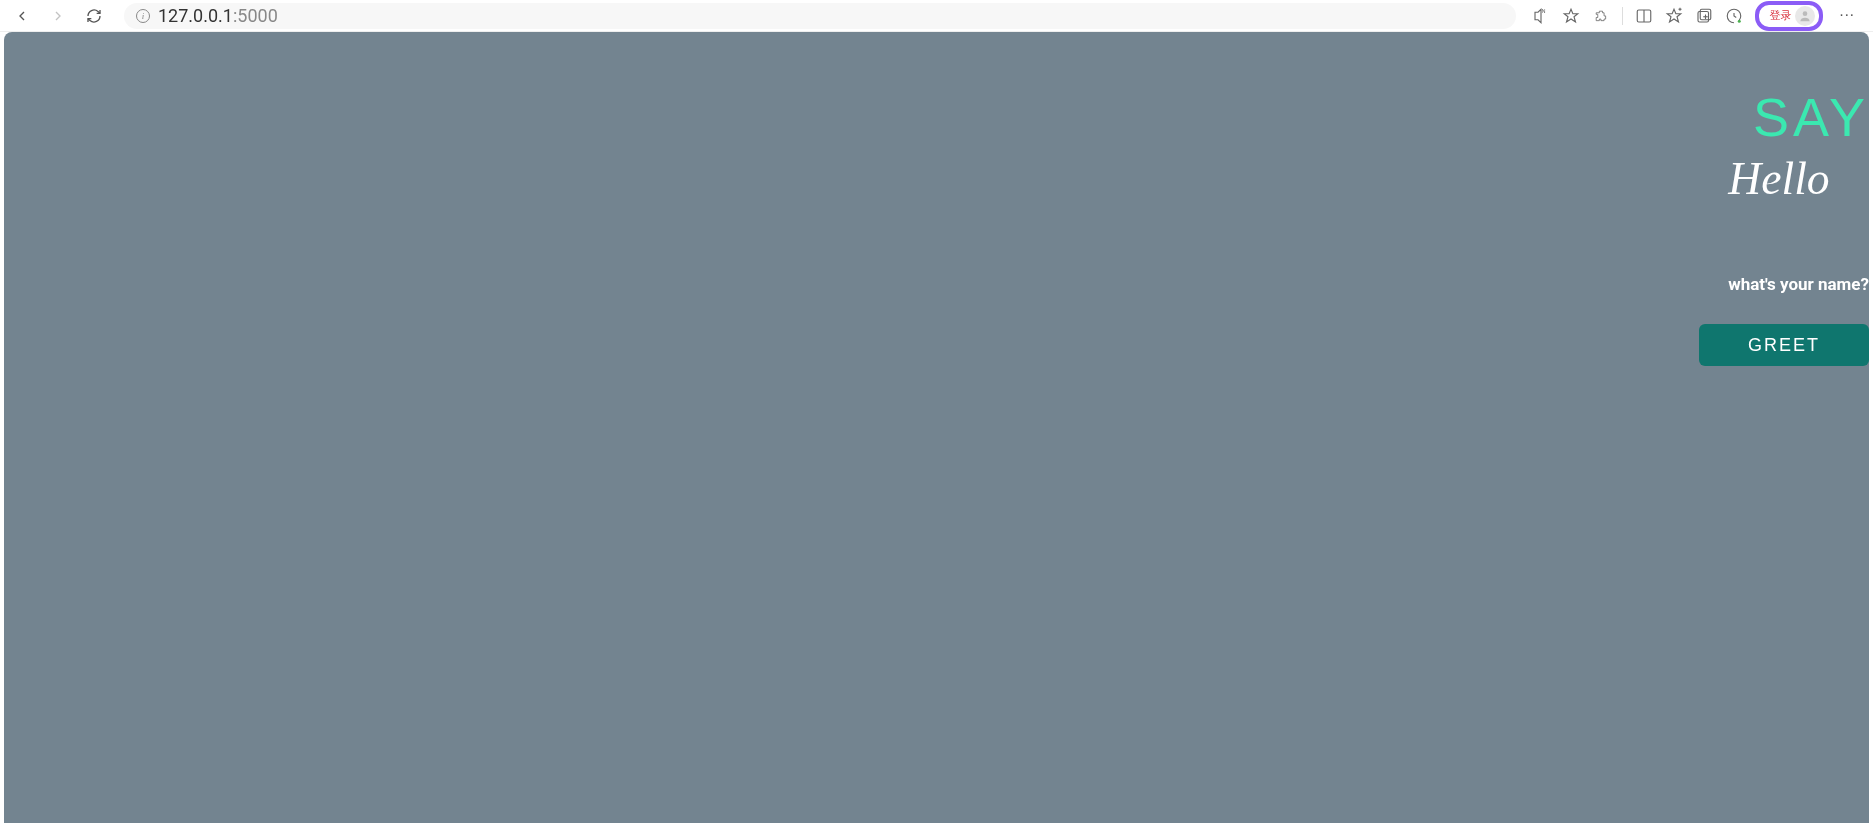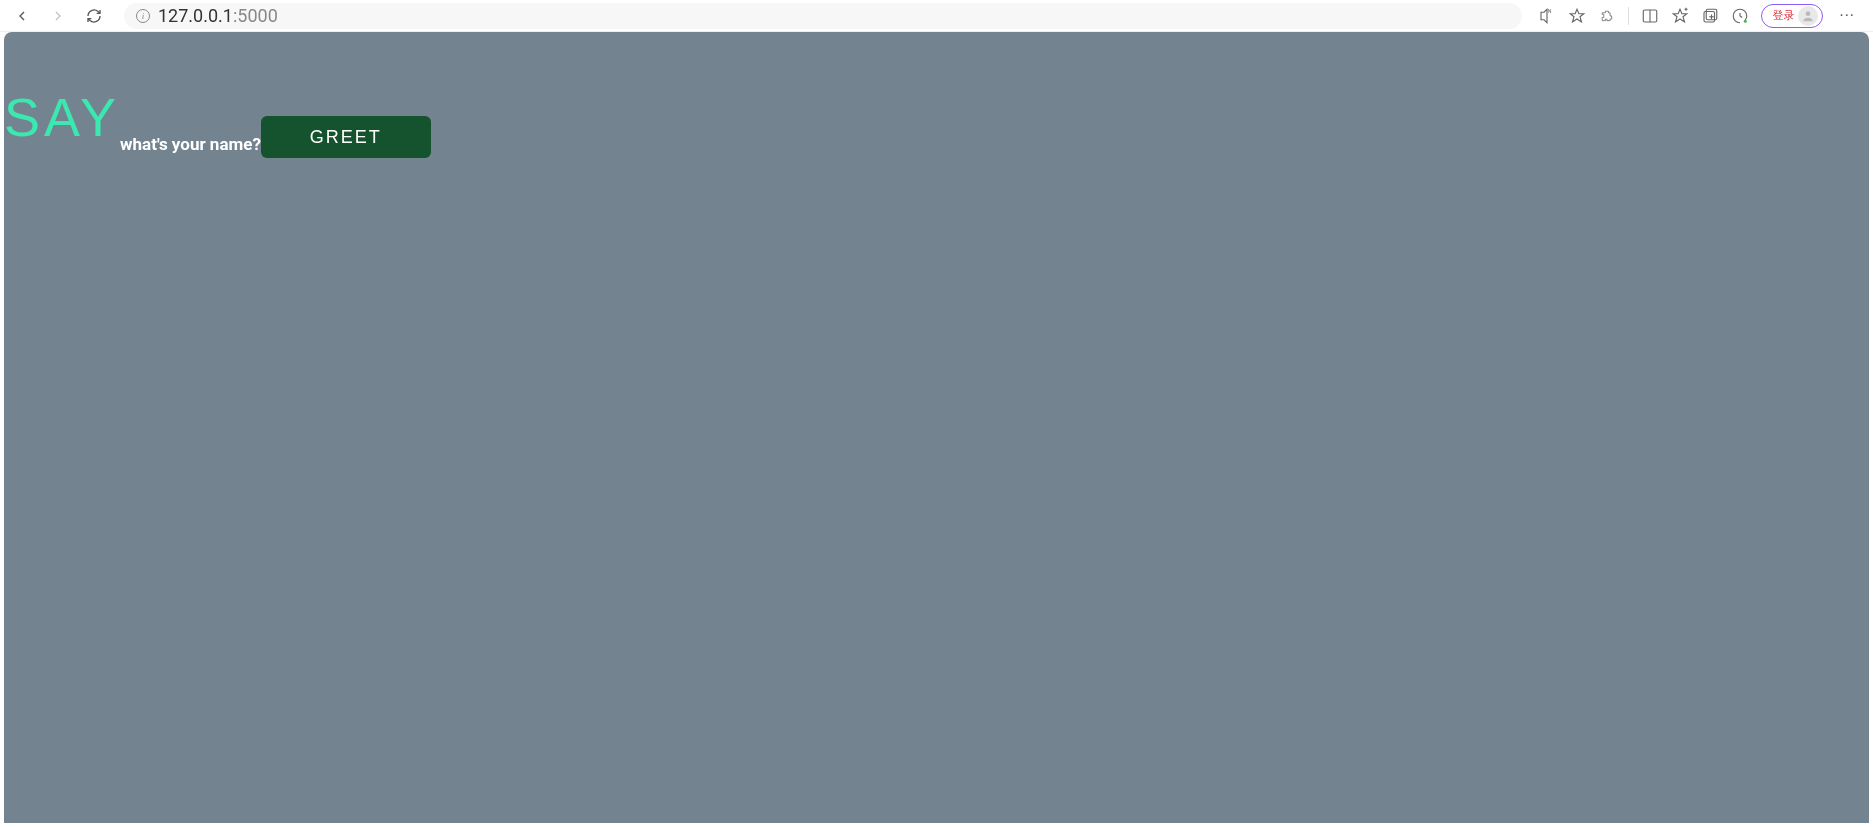--- a/index.html
+++ b/index.html
@@ -90,21 +90,21 @@
     }
     .tb-divider {
       width: 1px;
       height: 18px;
       background: #ddd;
     }
     .login-pill {
       display: flex;
       align-items: center;
       gap: 4px;
-      border: 1px solid #8b5cf6;
+      border: 4px solid #8b5cf6;
       border-radius: 14px;
       padding: 1px 4px 1px 10px;
       cursor: pointer;
     }
     .login-text {
       color: #d9333f;
       font-size: 11px;
     }
     .avatar-circle {
       width: 20px;
@@ -127,22 +127,22 @@
       padding: 0 4px;
       letter-spacing: 1px;
     }
     .page-viewport {
       width: calc(100% - 8px);
       margin: 0 4px;
       height: calc(100vh - 36px);
       background: #738490;
       border-radius: 8px 8px 0 0;
       display: flex;
-      flex-direction: row;
-      align-items: flex-start;
+      flex-direction: column;
+      align-items: flex-end;
       padding-top: 54px;
     }
     .say-text {
       font-size: 54px;
       font-weight: 300;
       color: #3be8b0;
       letter-spacing: 4px;
       font-family: "Segoe UI", sans-serif;
     }
     .hello-script {
@@ -169,21 +169,21 @@
       font-size: 18px;
       color: #222;
       outline: none;
     }
     .greet-btn {
       margin-top: 30px;
       width: 170px;
       height: 42px;
       border: none;
       border-radius: 6px;
-      background: #14532d;
+      background: #0f766e;
       color: #fff;
       font-size: 18px;
       letter-spacing: 2px;
       cursor: pointer;
     }
   </style>
 </head>
 <body>
 
 <div class="browser-chrome">
@@ -265,15 +265,20 @@
             <path d="M4 21c0-4 4-6 8-6s8 2 8 6z"></path>
           </svg>
       </span>
     </div>
     <div class="more-dots">···</div>
   </div>
 </div>
 
 <div class="page-viewport">
   <div class="say-text">SAY</div>
+  <div class="hello-script">
+    <svg viewBox="0 0 300 120">
+      <text x="150" y="80" text-anchor="middle" font-family="'Brush Script MT','Segoe Script',cursive" font-size="76" font-style="italic" fill="#fff">Hello</text>
+    </svg>
+  </div>
   <div class="prompt">what's your name?</div>
   <button class="greet-btn">GREET</button>
 </div>
 
 </body></html>

